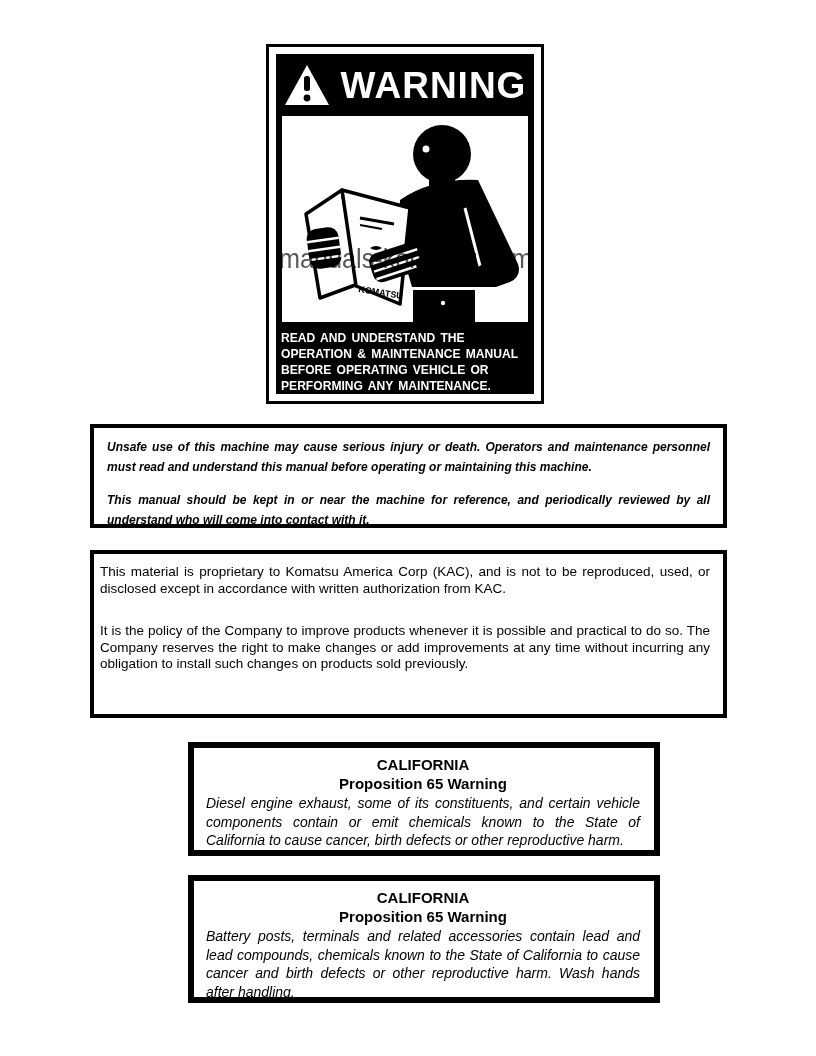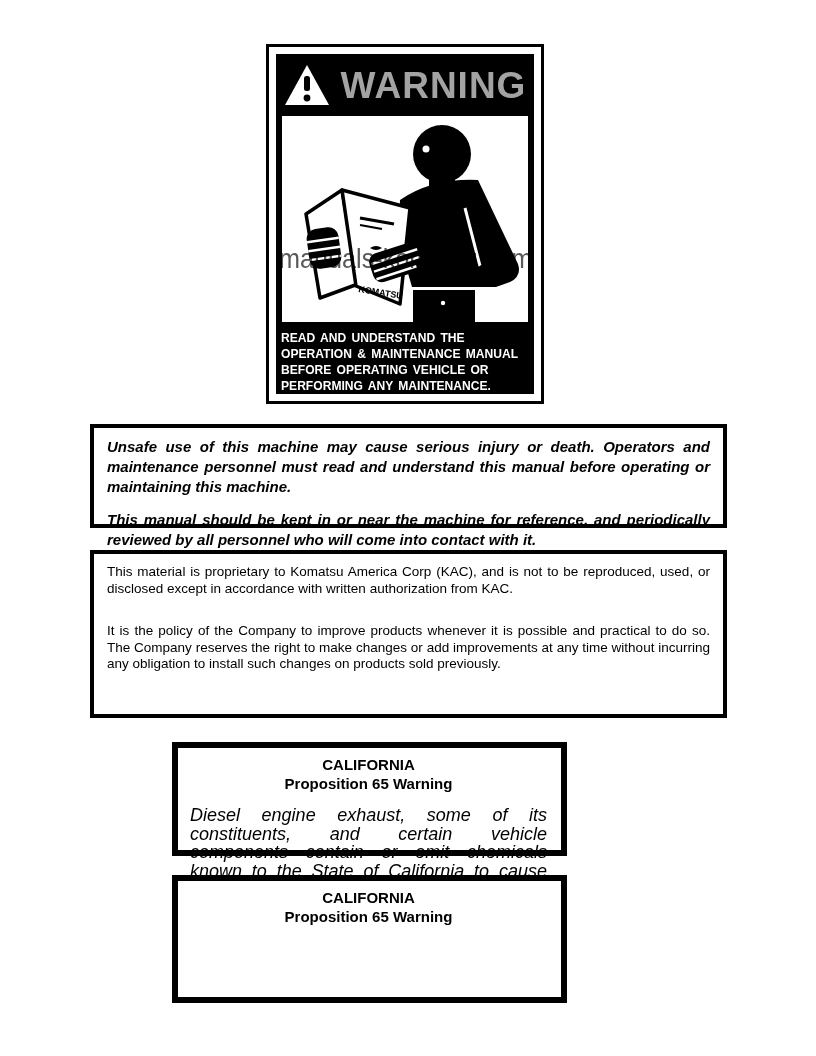--- a/index.html
+++ b/index.html
@@ -5,45 +5,45 @@
   * { margin:0; padding:0; box-sizing:border-box; }
   html,body { background:#fff; }
   body { font-family:"Liberation Sans", sans-serif; color:#000; }
   .page { position:relative; width:816px; height:1056px; background:#fff; overflow:hidden; }
 
   
   .sign { position:absolute; left:266px; top:44px; width:278px; height:360px;
           border:3px solid #000; background:#fff; padding:7px; }
   .sign-inner { width:100%; height:100%; background:#000; display:flex; flex-direction:column; }
   .sign-header { height:62px; display:flex; align-items:center; justify-content:center; gap:11px; }
-  .sign-title { color:#a3a3a3; font-size:37px; font-weight:900; letter-spacing:1px; line-height:1; }
+  .sign-title { color:#ffffff; font-size:37px; font-weight:900; letter-spacing:1px; line-height:1; }
   .picto-area { margin:0 6px; height:206px; background:#fff; position:relative; overflow:hidden; }
   .sign-footer { flex:1; padding:8px 9px 0 5px; }
   .sign-footer div { color:#fff; font-weight:700; font-size:13px; line-height:16px;
                      white-space:nowrap; transform:scaleX(.93); transform-origin:left;
                      word-spacing:2px; }
   .watermark { position:absolute; left:10px; top:198px; font-size:28px; line-height:1;
                color:#58595b; white-space:nowrap; transform:scaleX(.9); transform-origin:left;
                mix-blend-mode:multiply; z-index:5; pointer-events:none; }
 
   
   .nbox { position:absolute; background:#fff; border:4px solid #000; }
   .box-safety { left:90px; top:424px; width:637px; height:104px; padding:9px 13px 0 13px;
-                font-weight:700; font-style:italic; font-size:15px; line-height:20px; text-align:justify; }
+                font-weight:700; font-style:italic; font-size:12px; line-height:20px; text-align:justify; }
   .box-safety p + p { margin-top:13px; }
-  .box-proprietary { left:90px; top:550px; width:637px; height:168px; padding:10px 13px 0 13px;
+  .box-proprietary { left:90px; top:550px; width:637px; height:168px; padding:10px 13px 0 6px;
                      font-size:13.5px; line-height:16.5px; text-align:justify; }
   .box-proprietary p + p { margin-top:26px; }
 
-  .ca-box { position:absolute; left:172px; width:395px; border:6px solid #000; background:#fff;
+  .ca-box { position:absolute; left:188px; width:472px; border:6px solid #000; background:#fff;
             padding:7px 14px 0 12px; }
   .ca-box-1 { top:742px; height:114px; }
   .ca-box-2 { top:875px; height:128px; }
   .ca-title { text-align:center; font-weight:700; font-size:15px; line-height:19px; }
-  .ca-body { font-style:italic; font-size:18px; line-height:18.5px; text-align:justify; margin-top:13px; }
+  .ca-body { font-style:italic; font-size:14px; line-height:18.5px; text-align:justify; margin-top:1px; }
 </style>
 </head>
 <body>
 
 <div class="page">
 
   <div class="sign">
     <div class="sign-inner">
       <div class="sign-header">
         <svg width="46" height="42" viewBox="0 0 46 42">
@@ -101,32 +101,33 @@
         <div>OPERATION &amp; MAINTENANCE MANUAL</div>
         <div>BEFORE OPERATING VEHICLE OR</div>
         <div>PERFORMING ANY MAINTENANCE.</div>
       </div>
     </div>
     <div class="watermark">manuals-komatsu.com</div>
   </div>
 
   <div class="nbox box-safety">
     <p>Unsafe use of this machine may cause serious injury or death.  Operators and maintenance personnel must read and understand this manual before operating or maintaining this machine.</p>
-    <p>This manual should be kept in or near the machine for reference, and periodically reviewed by all personnel who will come into contact with it.</p>
+    <p>This manual should be kept in or near the machine for reference, and periodically reviewed by all understand who will come into contact with it.</p>
   </div>
 
   <div class="nbox box-proprietary">
     <p>This material is proprietary to Komatsu America Corp (KAC), and is not to be reproduced, used, or disclosed except in accordance with written authorization from KAC.</p>
     <p>It is the policy of the Company to improve products whenever it is possible and practical to do so. The Company reserves the right to make changes or add improvements at any time without incurring any obligation to install such changes on products sold previously.</p>
   </div>
 
   <div class="ca-box ca-box-1">
     <div class="ca-title">CALIFORNIA</div>
     <div class="ca-title">Proposition 65 Warning</div>
     <div class="ca-body">Diesel engine exhaust, some of its constituents, and certain vehicle components contain or emit chemicals known to the State of California to cause cancer, birth defects or other reproductive harm.</div>
   </div>
 
   <div class="ca-box ca-box-2">
     <div class="ca-title">CALIFORNIA</div>
     <div class="ca-title">Proposition 65 Warning</div>
+    <div class="ca-body">Battery posts, terminals and related accessories contain lead and lead compounds, chemicals known to the State of California to cause cancer and birth defects or other reproductive harm. Wash hands after handling.</div>
   </div>
 
 </div>
 
 </body></html>

